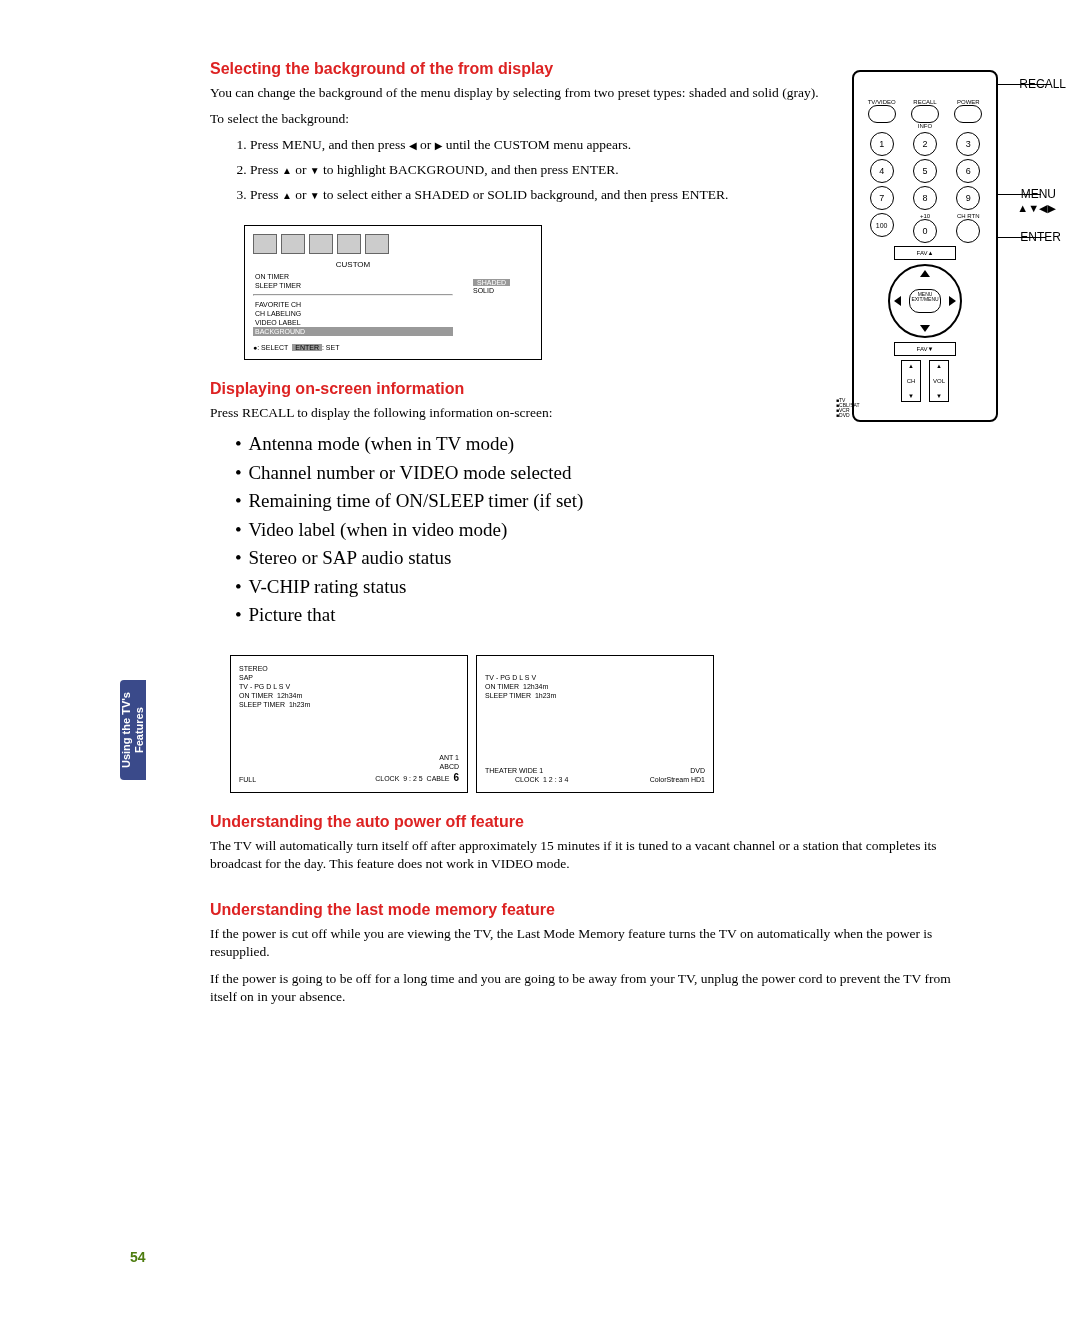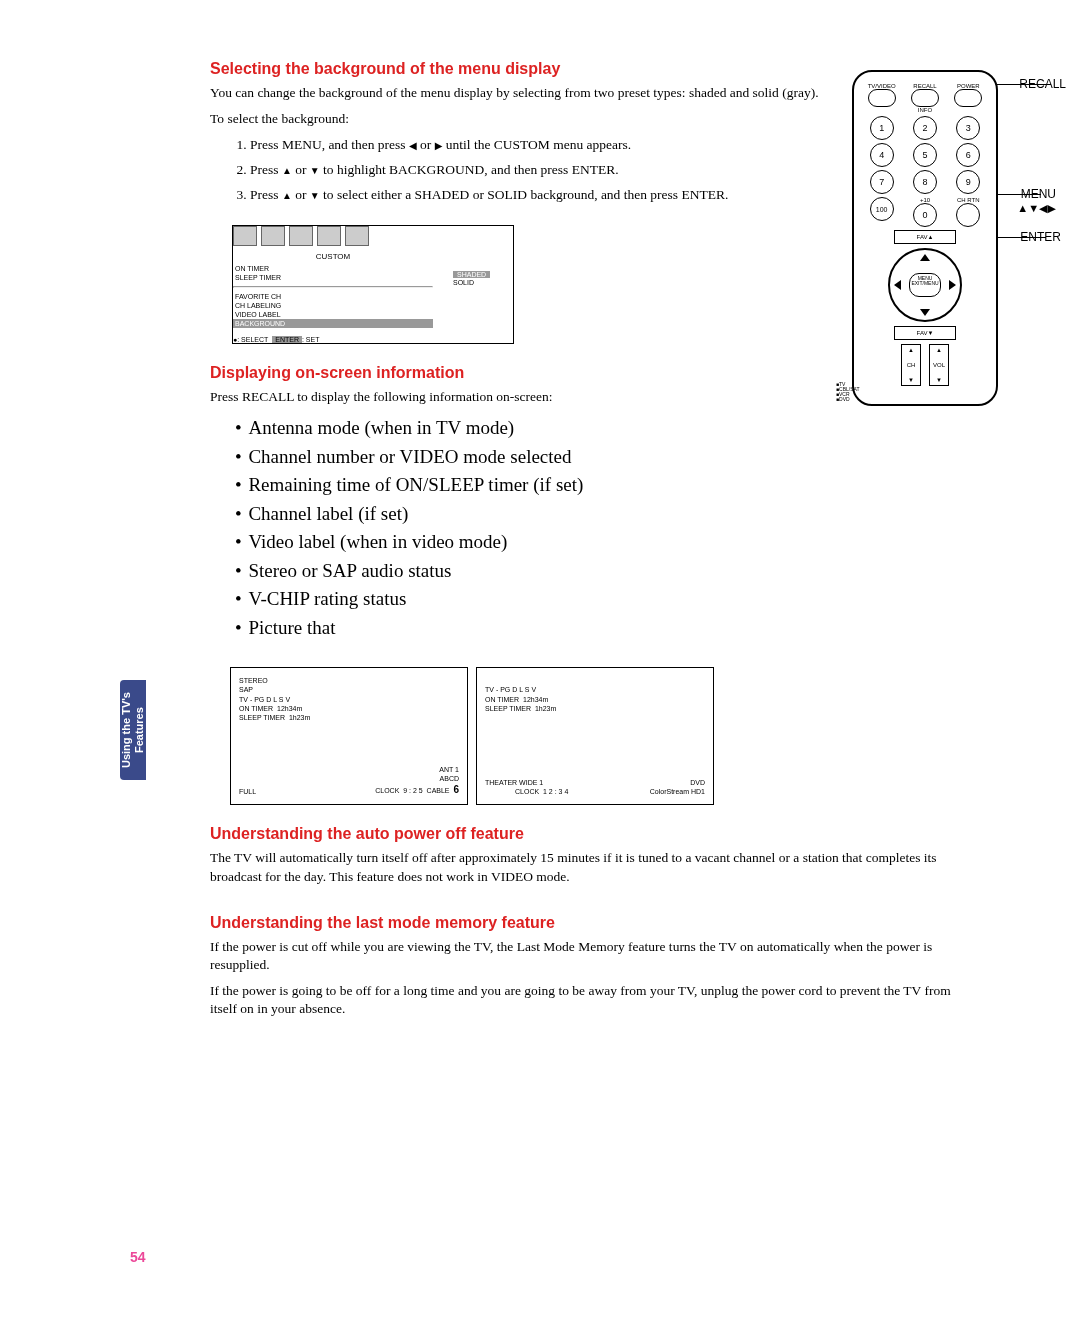--- a/index.html
+++ b/index.html
@@ -5,21 +5,21 @@
 body{margin:0;background:#fff;font-family:"Times New Roman",serif;color:#000}
 .page{width:760px;margin:0 auto;padding:60px 40px 30px 140px;position:relative;min-height:1200px}
 .sidebar-tab{position:absolute;left:50px;top:680px;width:26px;height:100px;background:#3a4a8a;color:#fff;font-family:Arial,sans-serif;font-size:11px;font-weight:bold;writing-mode:vertical-rl;transform:rotate(180deg);display:flex;align-items:center;justify-content:center;text-align:center;line-height:1.2;border-radius:0 4px 4px 0}
 h2{color:#d22;font-family:Arial,sans-serif;font-size:16px;font-weight:bold;margin:0 0 6px}
 p{font-size:13.5px;line-height:1.35;margin:0 0 8px}
 ol{margin:4px 0 20px;padding-left:40px;font-size:13.5px;line-height:1.4}
 ol li{margin-bottom:6px}
 ul{list-style:none;margin:4px 0 25px;padding-left:25px;font-size:19px;line-height:1.5}
 ul li::before{content:"• ";margin-right:2px}
 .remote-area{position:absolute;right:-40px;top:70px;width:250px}
-.remote{border:2px solid #000;border-radius:20px;width:130px;padding:8px 6px 12px;margin:0 auto;background:#fff;position:relative}
+.remote{border:2px solid #000;border-radius:8px;width:130px;padding:24px 6px 12px;margin:0 auto;background:#fff;position:relative}
 .remote-row{display:flex;justify-content:space-around;margin:3px 0}
 .rbtn{width:22px;height:22px;border:1.5px solid #000;border-radius:50%;display:flex;align-items:center;justify-content:center;font-size:9px;font-family:Arial}
 .rbtn.oval{width:26px;height:16px;border-radius:10px}
 .rlbl{font-size:6px;text-align:center;font-family:Arial}
 .dpad{position:relative;width:70px;height:70px;margin:4px auto;border:2px solid #000;border-radius:50%}
 .dpad .center{position:absolute;left:50%;top:50%;transform:translate(-50%,-50%);width:30px;height:20px;border:1px solid #000;border-radius:10px;font-size:5px;text-align:center;line-height:1;padding-top:2px;font-family:Arial}
 .arrow{position:absolute;width:0;height:0}
 .au{left:50%;top:4px;transform:translateX(-50%);border-left:5px solid transparent;border-right:5px solid transparent;border-bottom:7px solid #000}
 .ad{left:50%;bottom:4px;transform:translateX(-50%);border-left:5px solid transparent;border-right:5px solid transparent;border-top:7px solid #000}
 .al{top:50%;left:4px;transform:translateY(-50%);border-top:5px solid transparent;border-bottom:5px solid transparent;border-right:7px solid #000}
@@ -32,51 +32,51 @@
 .callout.enter{right:-65px;top:158px}
 .line{position:absolute;background:#000;height:1px}
 .line.l1{width:55px;right:-55px;top:12px}
 .line.l2{width:45px;right:-45px;top:122px}
 .line.l3{width:50px;right:-50px;top:165px}
 .rocker{width:18px;height:40px;border:1px solid #000;display:inline-block;margin:2px;font-size:6px;text-align:center;font-family:Arial;position:relative}
 .rocker::before{content:"▲";position:absolute;top:2px;left:50%;transform:translateX(-50%);font-size:6px}
 .rocker::after{content:"▼";position:absolute;bottom:2px;left:50%;transform:translateX(-50%);font-size:6px}
 .rocker span{position:absolute;top:50%;left:50%;transform:translate(-50%,-50%)}
 .side-labels{position:absolute;left:-18px;bottom:2px;font-size:5px;font-family:Arial;line-height:1}
-.menu-screenshot{border:1px solid #000;width:280px;margin:8px 0 20px 22px;font-family:Arial;font-size:8px}
+.menu-screenshot{border:1px solid #000;width:280px;margin:8px 0 20px 34px;padding:8px;font-family:Arial;font-size:8px}
 .tabs{display:flex;gap:4px;margin-bottom:6px}
 .tab{width:22px;height:18px;border:1px solid #666;background:#ccc}
 .menu-body{display:flex;gap:20px}
 .menu-left{flex:1}
 .menu-title{text-align:center;font-size:8px;margin-bottom:3px}
 .menu-item{font-size:7px;padding:1px 2px}
 .menu-item.hl{background:#999;color:#fff}
 .menu-right{width:60px}
 .menu-val{font-size:7px}
 .menu-val.hl{background:#999;color:#fff;display:inline-block;padding:0 4px}
 .menu-footer{margin-top:8px;font-size:7px}
 .menu-footer .enter-key{background:#999;padding:0 3px}
 .osd-screens{display:flex;gap:8px;margin:6px 0 20px 20px}
 .osd{border:1px solid #000;width:220px;height:120px;padding:8px;font-family:Arial;font-size:7px;position:relative;line-height:1.3}
 .osd .top-left{position:absolute;top:8px;left:8px}
 .osd .top-right{position:absolute;top:8px;right:8px;text-align:right}
 .osd .bot-left{position:absolute;bottom:8px;left:8px}
 .osd .bot-right{position:absolute;bottom:8px;right:8px;text-align:right}
-.pagenum{position:absolute;left:60px;bottom:25px;color:#ec4899;font-family:Arial;font-weight:bold;font-size:14px}
+.pagenum{position:absolute;left:60px;bottom:25px;color:#4d7c0f;font-family:Arial;font-weight:bold;font-size:14px}
 .tri{display:inline-block;font-size:10px;vertical-align:middle}
 </style>
 </head>
 <body>
 
 <div class="page">
 
   <div class="sidebar-tab">Using the TV's
 Features</div>
 
-  <h2>Selecting the background of the menu display</h2>
+  <h2>Selecting the background of the from display</h2>
   <p>You can change the background of the menu display by selecting from two preset types: shaded and solid (gray).</p>
   <p>To select the background:</p>
   <ol>
     <li><span>Press MENU, and then press </span><span class="tri">◀</span><span> or </span><span class="tri">▶</span><span> until the CUSTOM menu appears.</span></li>
     <li><span>Press </span><span class="tri">▲</span><span> or </span><span class="tri">▼</span><span> to highlight BACKGROUND, and then press ENTER.</span></li>
     <li><span>Press </span><span class="tri">▲</span><span> or </span><span class="tri">▼</span><span> to select either a SHADED or SOLID background, and then press ENTER.</span></li>
   </ol>
 
   <div class="menu-screenshot">
     <div class="tabs">
@@ -178,21 +178,20 @@
       </div>
     </div>
   </div>
 
   <h2>Displaying on-screen information</h2>
   <p>Press RECALL to display the following information on-screen:</p>
   <ul>
     <li>Antenna mode (when in TV mode)</li>
     <li>Channel number or VIDEO mode selected</li>
     <li>Remaining time of ON/SLEEP timer (if set)</li>
-    <li>Channel label (if set)</li>
     <li>Video label (when in video mode)</li>
     <li>Stereo or SAP audio status</li>
     <li>V-CHIP rating status</li>
     <li>Picture that</li>
   </ul>
 
   <div class="osd-screens">
     <div class="osd">
       <div class="top-left">
         <div>STEREO</div>

